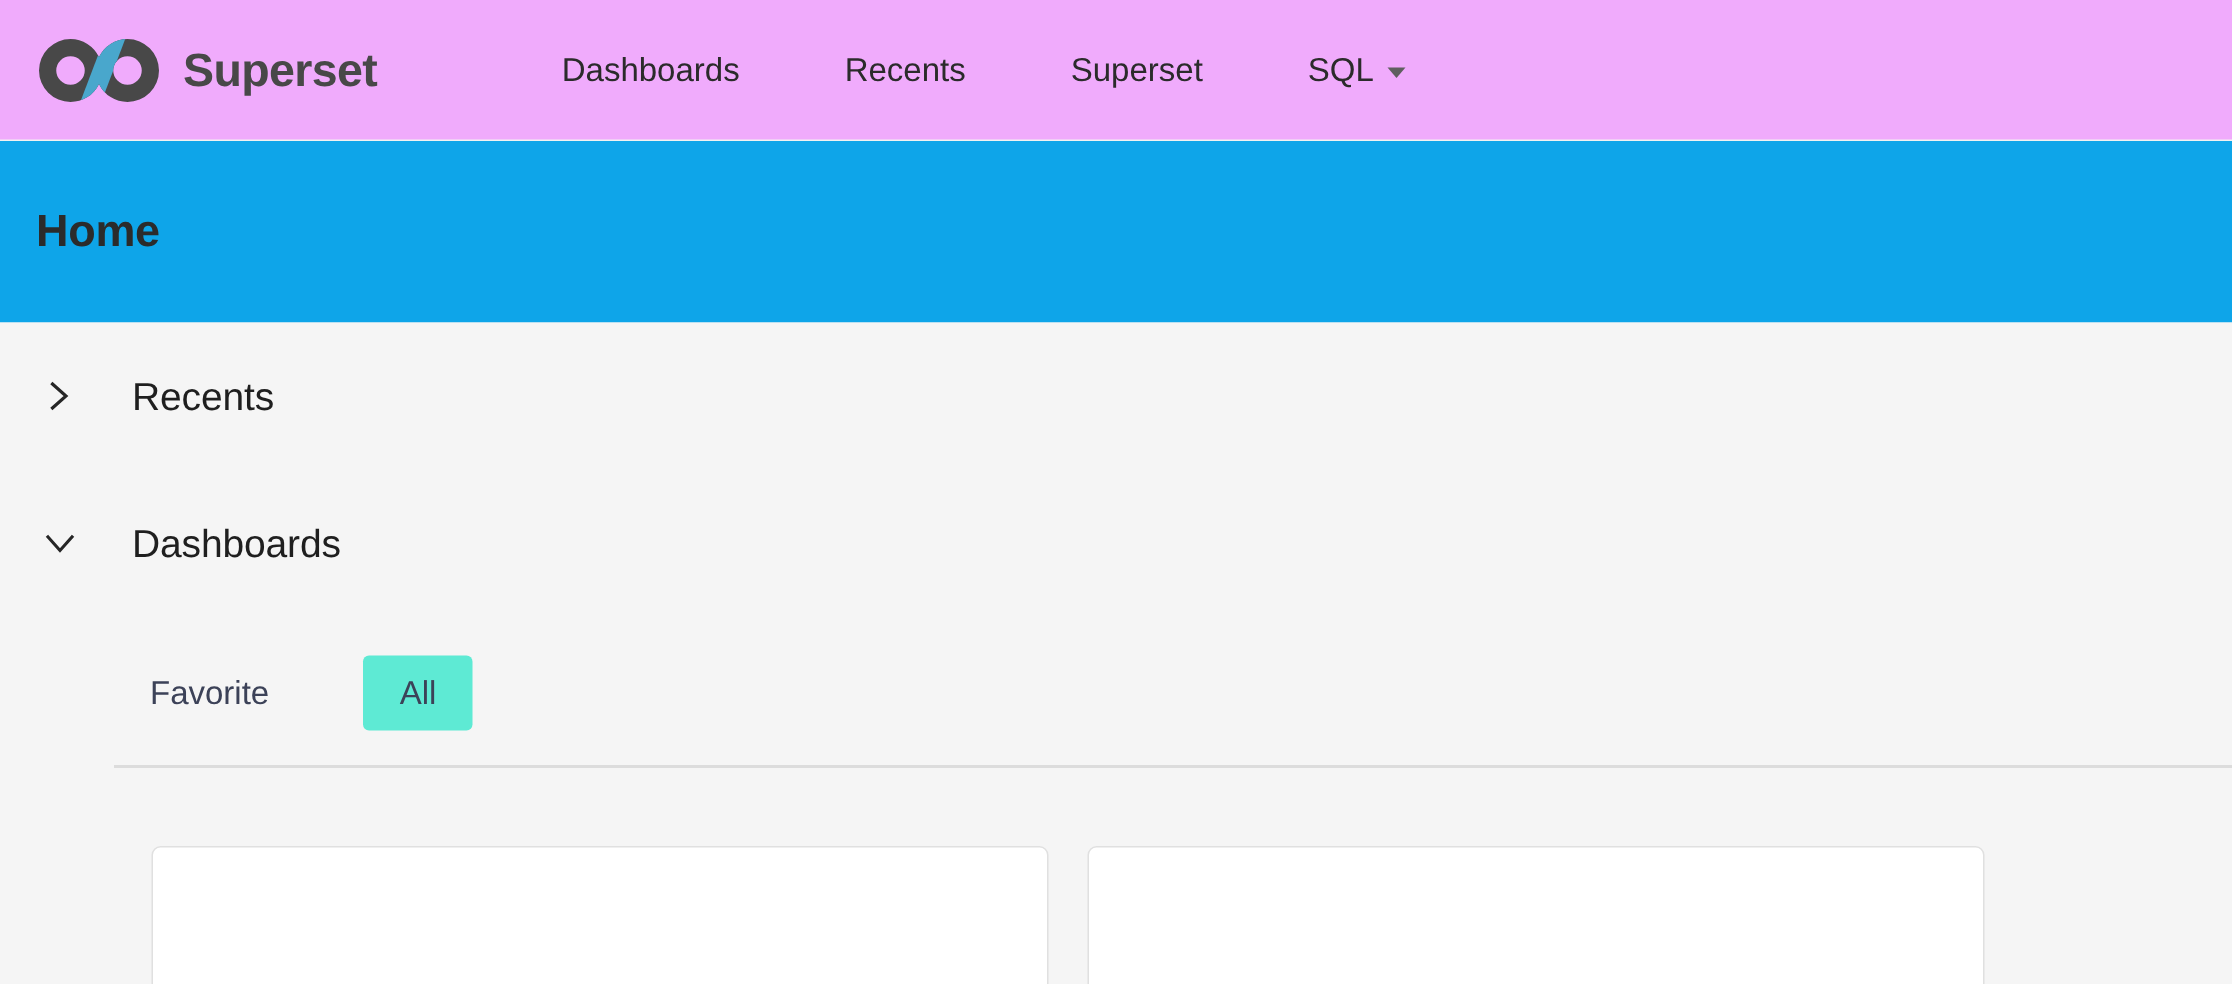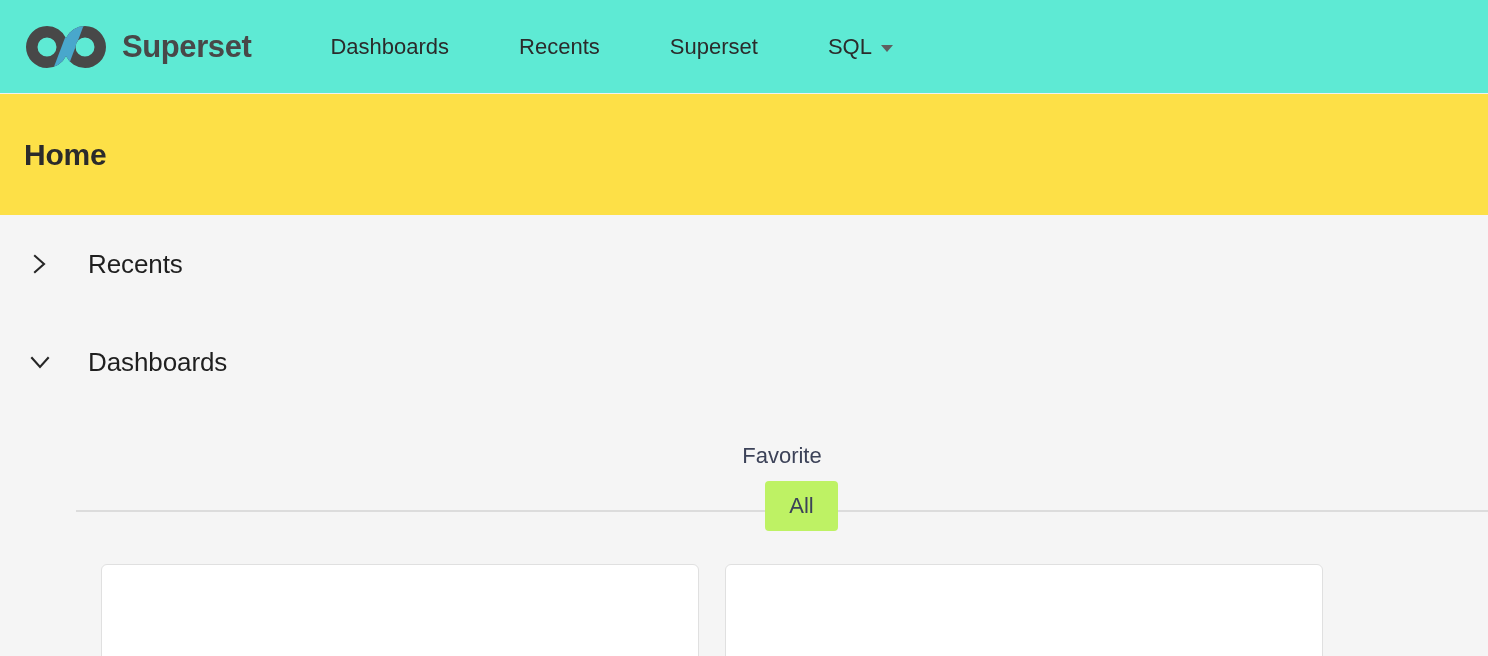--- a/index.html
+++ b/index.html
@@ -21,26 +21,27 @@
     width: 1488px;
     height: 656px;
     position: relative;
     overflow: hidden;
     background: #f5f5f5;
   }
 
   
   .navbar {
     height: 94px;
-    background: #5eead4;
+    background: #f0abfc;
     border-bottom: 1px solid #f1f1f1;
     display: flex;
     align-items: center;
     padding-left: 24px;
     position: relative;
+    gap: 44px;
   }
 
   .brand {
     display: flex;
     align-items: center;
     gap: 10px;
     margin-right: 44px;
     cursor: pointer;
   }
 
@@ -82,21 +83,21 @@
     border-left: 6px solid transparent;
     border-right: 6px solid transparent;
     border-top: 7px solid #5f5f5f;
     display: inline-block;
     margin-top: 3px;
   }
 
   
   .page-title-bar {
     height: 121px;
-    background: #fde047;
+    background: #0ea5e9;
     display: flex;
     align-items: center;
     padding-left: 24px;
   }
 
   .page-title {
     font-size: 30px;
     font-weight: bold;
     color: #2b2b2b;
     line-height: 1;
@@ -143,40 +144,39 @@
   
   .panel-body {
     padding-left: 76px;
   }
 
   .tabs {
     display: flex;
     align-items: center;
     height: 62px;
     margin-top: 20px;
-    flex-direction: column;
   }
 
   .tab {
     font-size: 22px;
     color: #3c4258;
     padding: 14px 24px;
     border-radius: 4px;
     cursor: pointer;
     line-height: 1;
     white-space: nowrap;
     background: transparent;
     border: none;
     font-family: inherit;
   }
 
   .tab + .tab { margin-left: 39px; }
 
   .tab.is-active {
-    background: #bef264;
+    background: #5eead4;
   }
 
   .tabs-divider {
     height: 2px;
     background: #dcdcdc;
     margin-top: 17px;
     margin-right: 0;
   }
 
   

